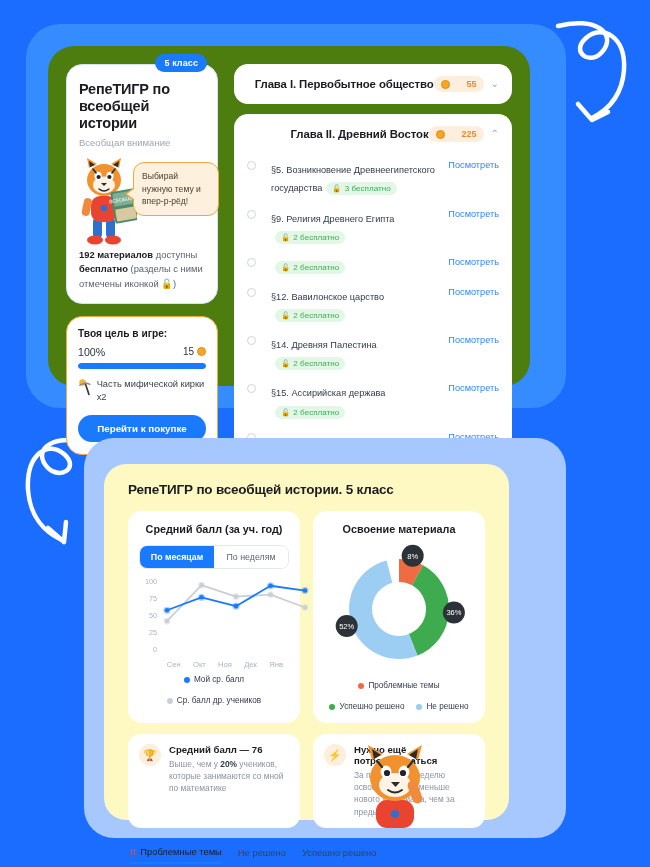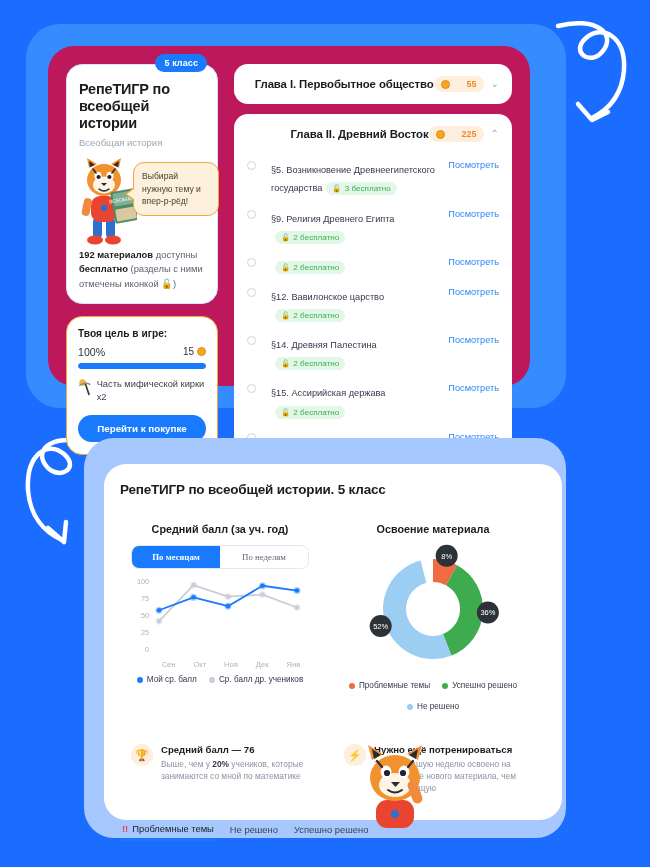--- a/index.html
+++ b/index.html
@@ -19,21 +19,21 @@
   
   .panel-top {
     position: absolute; left: 26px; top: 24px;
     width: 540px; height: 384px;
     background: #358cff;
     border-radius: 34px;
   }
   .card-top {
     position: absolute; left: 48px; top: 46px;
     width: 482px; height: 340px;
-    background: #be185d;
+    background: #4d7c0f;
     border-radius: 26px;
   }
 
   
   .left-col { position: absolute; left: 18px; top: 18px; width: 152px; }
 
   .course-card {
     position: relative;
     background: #ffffff;
     border: 1.6px solid #cfe2ff;
@@ -156,41 +156,41 @@
 
   
   .panel-bottom {
     position: absolute; left: 84px; top: 438px;
     width: 482px; height: 400px;
     background: #a7c8ff;
     border-radius: 30px;
   }
   .card-bottom {
     position: absolute; left: 104px; top: 464px;
-    width: 458px; height: 356px;
-    background: #ffffff;
+    width: 405px; height: 356px;
+    background: #fef9c3;
     border-radius: 22px;
-    padding: 18px 16px;
+    padding: 18px 24px;
   }
   .bottom-title { font-size: 13.5px; font-weight: 700; color: #1b1c20; letter-spacing: -.2px; }
 
   .charts-row { display: flex; gap: 13px; margin-top: 14px; }
   .chart-card {
     background: #fff; border-radius: 14px; padding: 12px 11px;
     width: 200px;
   }
   .chart-title { text-align: center; font-size: 10.8px; font-weight: 700; color: #1b1c20; }
 
   .seg {
     display: flex; margin-top: 10px;
     border: 1px solid #e3e8f0; border-radius: 8px; overflow: hidden;
   }
   .seg-btn {
     flex: 1; text-align: center; font-size: 8.8px; padding: 6px 0;
-    color: #5d6676; background: #fff; cursor: pointer; font-family: Liberation Serif, serif;
+    color: #5d6676; background: #fff; cursor: pointer; font-family: Liberation Sans, sans-serif;
     border: none;
   }
   .seg-btn.active { background: #1a7afe; color: #fff; font-weight: 600; }
 
   .plot { margin-top: 8px; position: relative; height: 92px; }
   .y-labels { position: absolute; left: 0; top: 0; height: 78px; width: 18px; }
   .y-lab { position: absolute; right: 0; font-size: 7.2px; color: #aab2c0; transform: translateY(-50%); }
   .x-labels { position: absolute; left: 22px; right: 0; bottom: 0; display: flex; }
   .x-lab { flex: 1; text-align: center; font-size: 7.6px; color: #aab2c0; }
   .svg-plot { position: absolute; left: 20px; top: 0; }
@@ -265,21 +265,21 @@
 
   <div class="panel-top"></div>
 
   <div class="card-top">
 
     <div class="left-col">
 
       <div class="course-card">
         <div class="grade-badge">5 класс</div>
         <div class="course-title">РепеТИГР по всеобщей истории</div>
-        <div class="course-sub">Всеобщая история</div>
+        <div class="course-sub">Всеобщая внимание</div>
 
         <div class="mascot-row">
 
           <svg width="58" height="92" viewBox="0 0 58 92" style="position:absolute;left:0;top:2px;">
 
             <rect x="14" y="62" width="9" height="20" rx="4" fill="#2f6fd0"></rect>
             <rect x="27" y="62" width="9" height="20" rx="4" fill="#2f6fd0"></rect>
             <ellipse cx="16" cy="84" rx="8" ry="4.5" fill="#e8442f"></ellipse>
             <ellipse cx="34" cy="84" rx="8" ry="4.5" fill="#e8442f"></ellipse>
 

